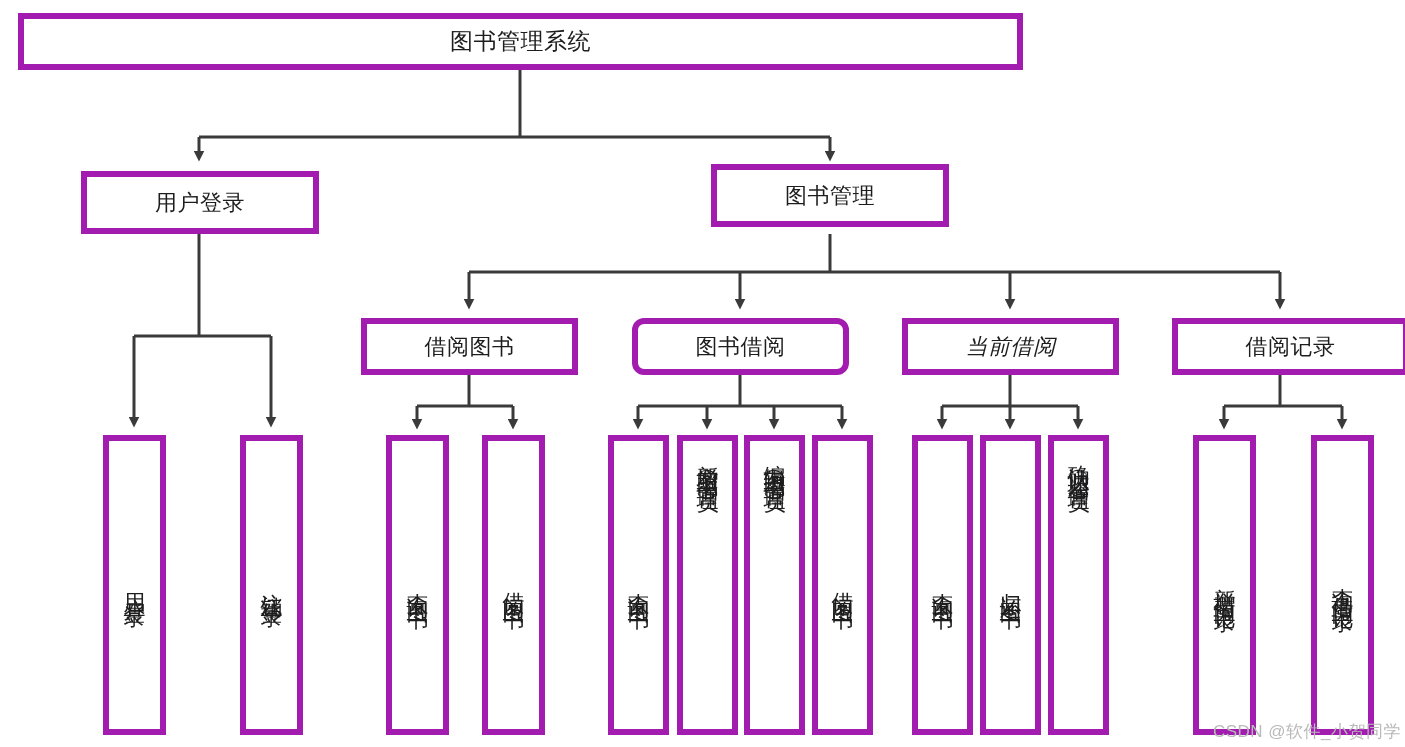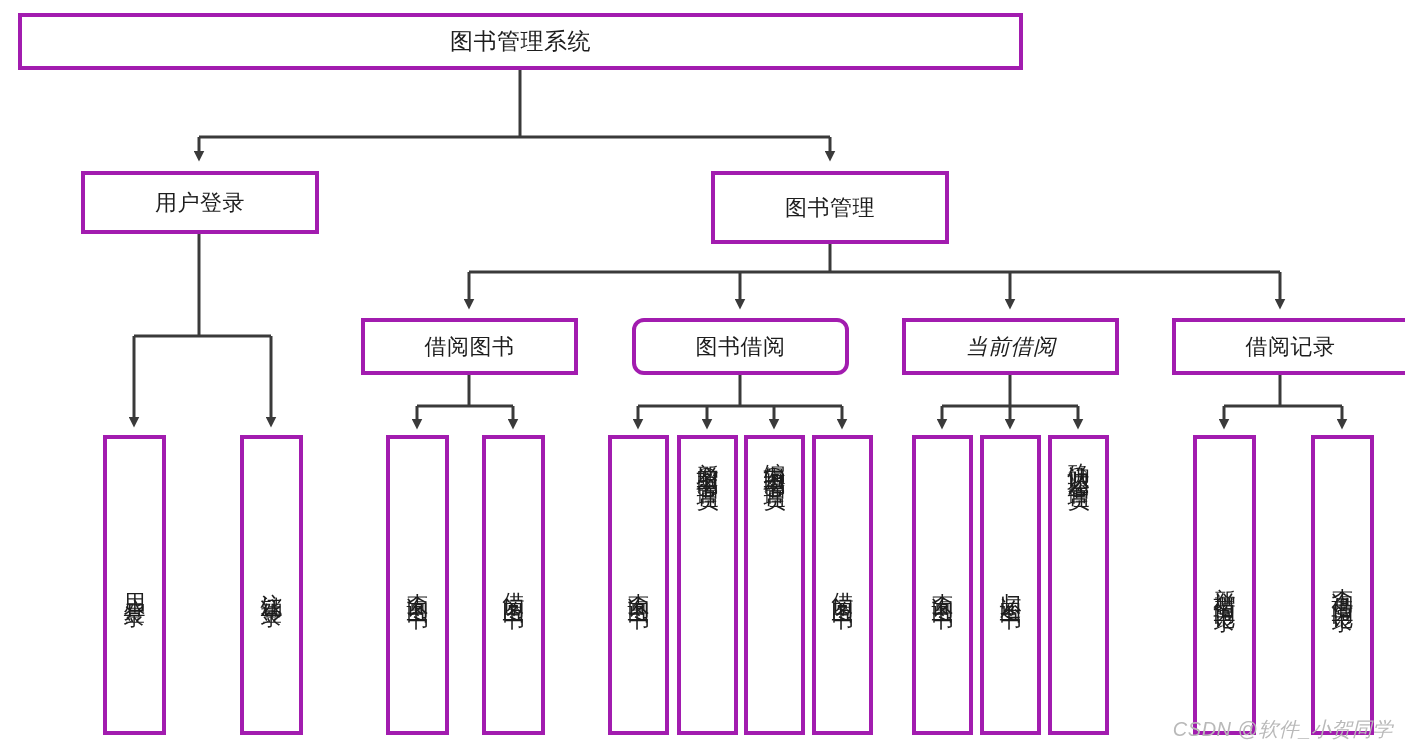--- a/index.html
+++ b/index.html
@@ -18,21 +18,21 @@
   svg#wires{
     position:absolute;
     left:0; top:0;
     width:1405px;
     height:747px;
     pointer-events:none;
   }
   .node{
     position:absolute;
     box-sizing:border-box;
-    border:4px solid #a21caf;
+    border:6px solid #a21caf;
     background:#ffffff;
     display:flex;
     align-items:center;
     justify-content:center;
     color:#1d1d1d;
     z-index:2;
   }
   .node .label{
     display:block;
     line-height:1.18;
@@ -60,28 +60,27 @@
     white-space:nowrap;
   }
   .node.vert.top-align{
     align-items:flex-start;
   }
   .node.vert.top-align .label{
     letter-spacing:4px;
   }
   #watermark{
     position:absolute;
-    right:12px;
+    right:4px;
     bottom:4px;
-    font-size:20px;
+    font-size:17px;
     color:#b9b9b9;
     z-index:5;
     white-space:nowrap;
     letter-spacing:0.5px;
-    font-style:italic;
   }
 </style>
 </head>
 <body>
 
 <div id="canvas">
 
   <svg id="wires" viewBox="0 0 1405 747">
     <defs>
       <marker id="arw" markerWidth="11" markerHeight="11" refX="1.5" refY="5.5" orient="auto" markerUnits="userSpaceOnUse">
@@ -132,21 +131,21 @@
     </g>
   </svg>
 
   <div class="node horiz root" style="left:18px; top:13px; width:1005px; height:57px;">
     <span class="label">图书管理系统</span>
   </div>
 
   <div class="node horiz" style="left:81px; top:171px; width:238px; height:63px;">
     <span class="label">用户登录</span>
   </div>
-  <div class="node horiz" style="left:711px; top:171px; width:238px; height:73px;text-align:center;">
+  <div class="node horiz" style="left:711px; top:164px; width:238px; height:63px;text-align:center;">
     <span class="label">图书管理</span>
   </div>
 
   <div class="node horiz" style="left:361px; top:318px; width:217px; height:57px;">
     <span class="label">借阅图书</span>
   </div>
   <div class="node horiz" style="left:632px; top:318px; width:217px; height:57px;border-radius:12px;">
     <span class="label">图书借阅</span>
   </div>
   <div class="node horiz" style="left:902px; top:318px; width:217px; height:57px;font-style:italic;">

